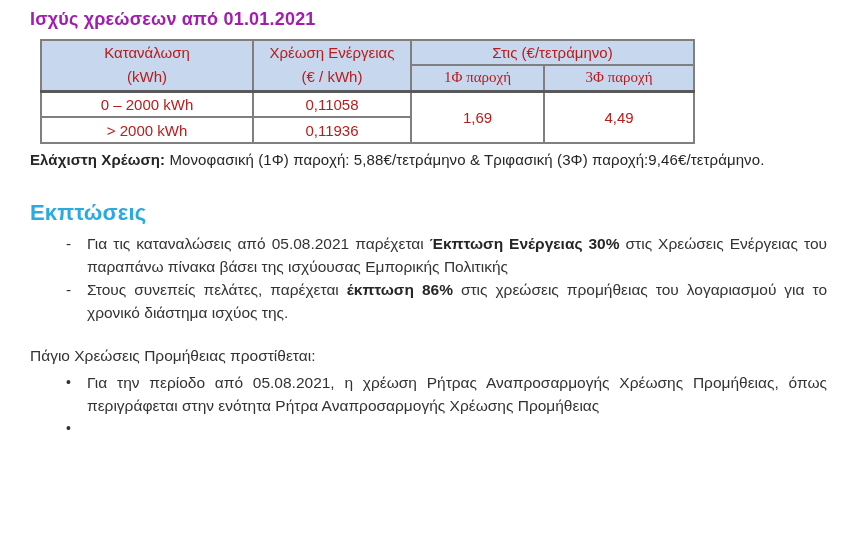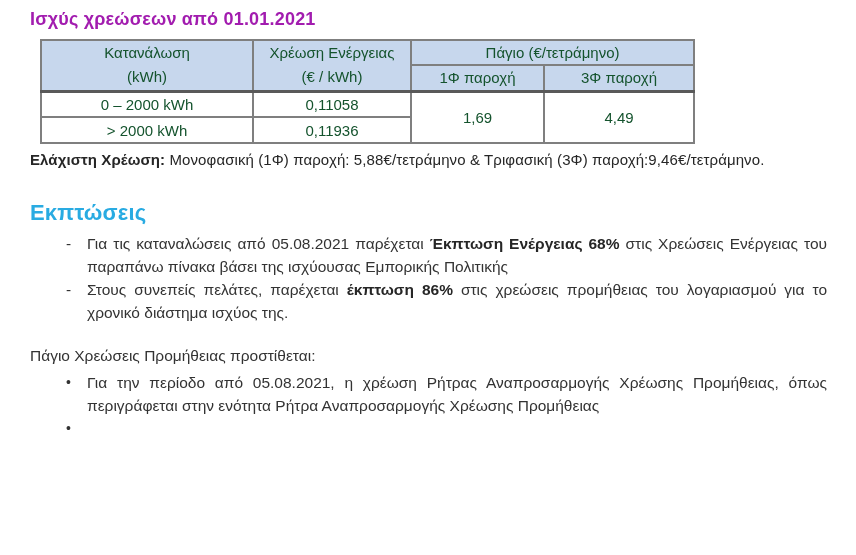--- a/index.html
+++ b/index.html
@@ -29,34 +29,34 @@
     letter-spacing: 0.2px;
   }
 
   
   table.charges {
     margin: 9px 0 0 40px;
     border-collapse: collapse;
     table-layout: fixed;
     width: 653px;
     font-size: 15px;
-    color: #14532d;
+    color: #b91c1c;
     text-align: center;
   }
   table.charges th, table.charges td {
     border: 2px solid #7f7f7f;
     font-weight: 400;
     padding: 0 2px;
   }
   table.charges { border: 2px solid #595959; }
   table.charges th {
     background: #C7D7ED;
   }
   tr.hrow1 th { height: 25px; }
-  tr.hrow2 th { height: 26px; }
+  tr.hrow2 th { height: 26px; font-family: Liberation Serif, serif; }
   .head-bottom { border-bottom: 3px solid #595959 !important; }
   table.charges td { height: 26px; background: #ffffff; }
   .th-stack span { display: block; line-height: 24px; }
 
   
   .min-charge {
     margin: 7px 28px 0 30px;
     font-size: 15px;
     color: #262626;
     letter-spacing: 0.1px;
@@ -109,21 +109,21 @@
     <tbody>
       <tr class="hrow1">
         <th rowspan="2" class="th-stack head-bottom">
           <span>Κατανάλωση</span>
           <span>(kWh)</span>
         </th>
         <th rowspan="2" class="th-stack head-bottom">
           <span>Χρέωση Ενέργειας</span>
           <span>(€ / kWh)</span>
         </th>
-        <th colspan="2">Πάγιο (€/τετράμηνο)</th>
+        <th colspan="2">Στις (€/τετράμηνο)</th>
       </tr>
       <tr class="hrow2">
         <th class="head-bottom">1Φ παροχή</th>
         <th class="head-bottom">3Φ παροχή</th>
       </tr>
       <tr>
         <td>0 – 2000 kWh</td>
         <td>0,11058</td>
         <td rowspan="2">1,69</td>
         <td rowspan="2">4,49</td>
@@ -135,21 +135,21 @@
     </tbody>
   </table>
 
   <p class="min-charge"><b>Ελάχιστη Χρέωση:</b><span> Μονοφασική (1Φ) παροχή: 5,88€/τετράμηνο &amp; Τριφασική (3Φ) παροχή:9,46€/τετράμηνο.</span></p>
 
   <h2 class="section-heading">Εκπτώσεις</h2>
 
   <ul class="doc-list dash-list">
     <li>
       <span class="marker">-</span>
-      <span><span>Για τις καταναλώσεις από 05.08.2021 παρέχεται </span><b>Έκπτωση Ενέργειας 68%</b><span> στις Χρεώσεις Ενέργειας του παραπάνω πίνακα βάσει της ισχύουσας Εμπορικής Πολιτικής</span></span>
+      <span><span>Για τις καταναλώσεις από 05.08.2021 παρέχεται </span><b>Έκπτωση Ενέργειας 30%</b><span> στις Χρεώσεις Ενέργειας του παραπάνω πίνακα βάσει της ισχύουσας Εμπορικής Πολιτικής</span></span>
     </li>
     <li>
       <span class="marker">-</span>
       <span><span>Στους συνεπείς πελάτες, παρέχεται </span><b>έκπτωση 86%</b><span> στις χρεώσεις προμήθειας του λογαριασμού για το χρονικό διάστημα ισχύος της.</span></span>
     </li>
   </ul>
 
   <p class="supply-intro">Πάγιο Χρεώσεις Προμήθειας προστίθεται:</p>
 
   <ul class="doc-list bullet-list">

